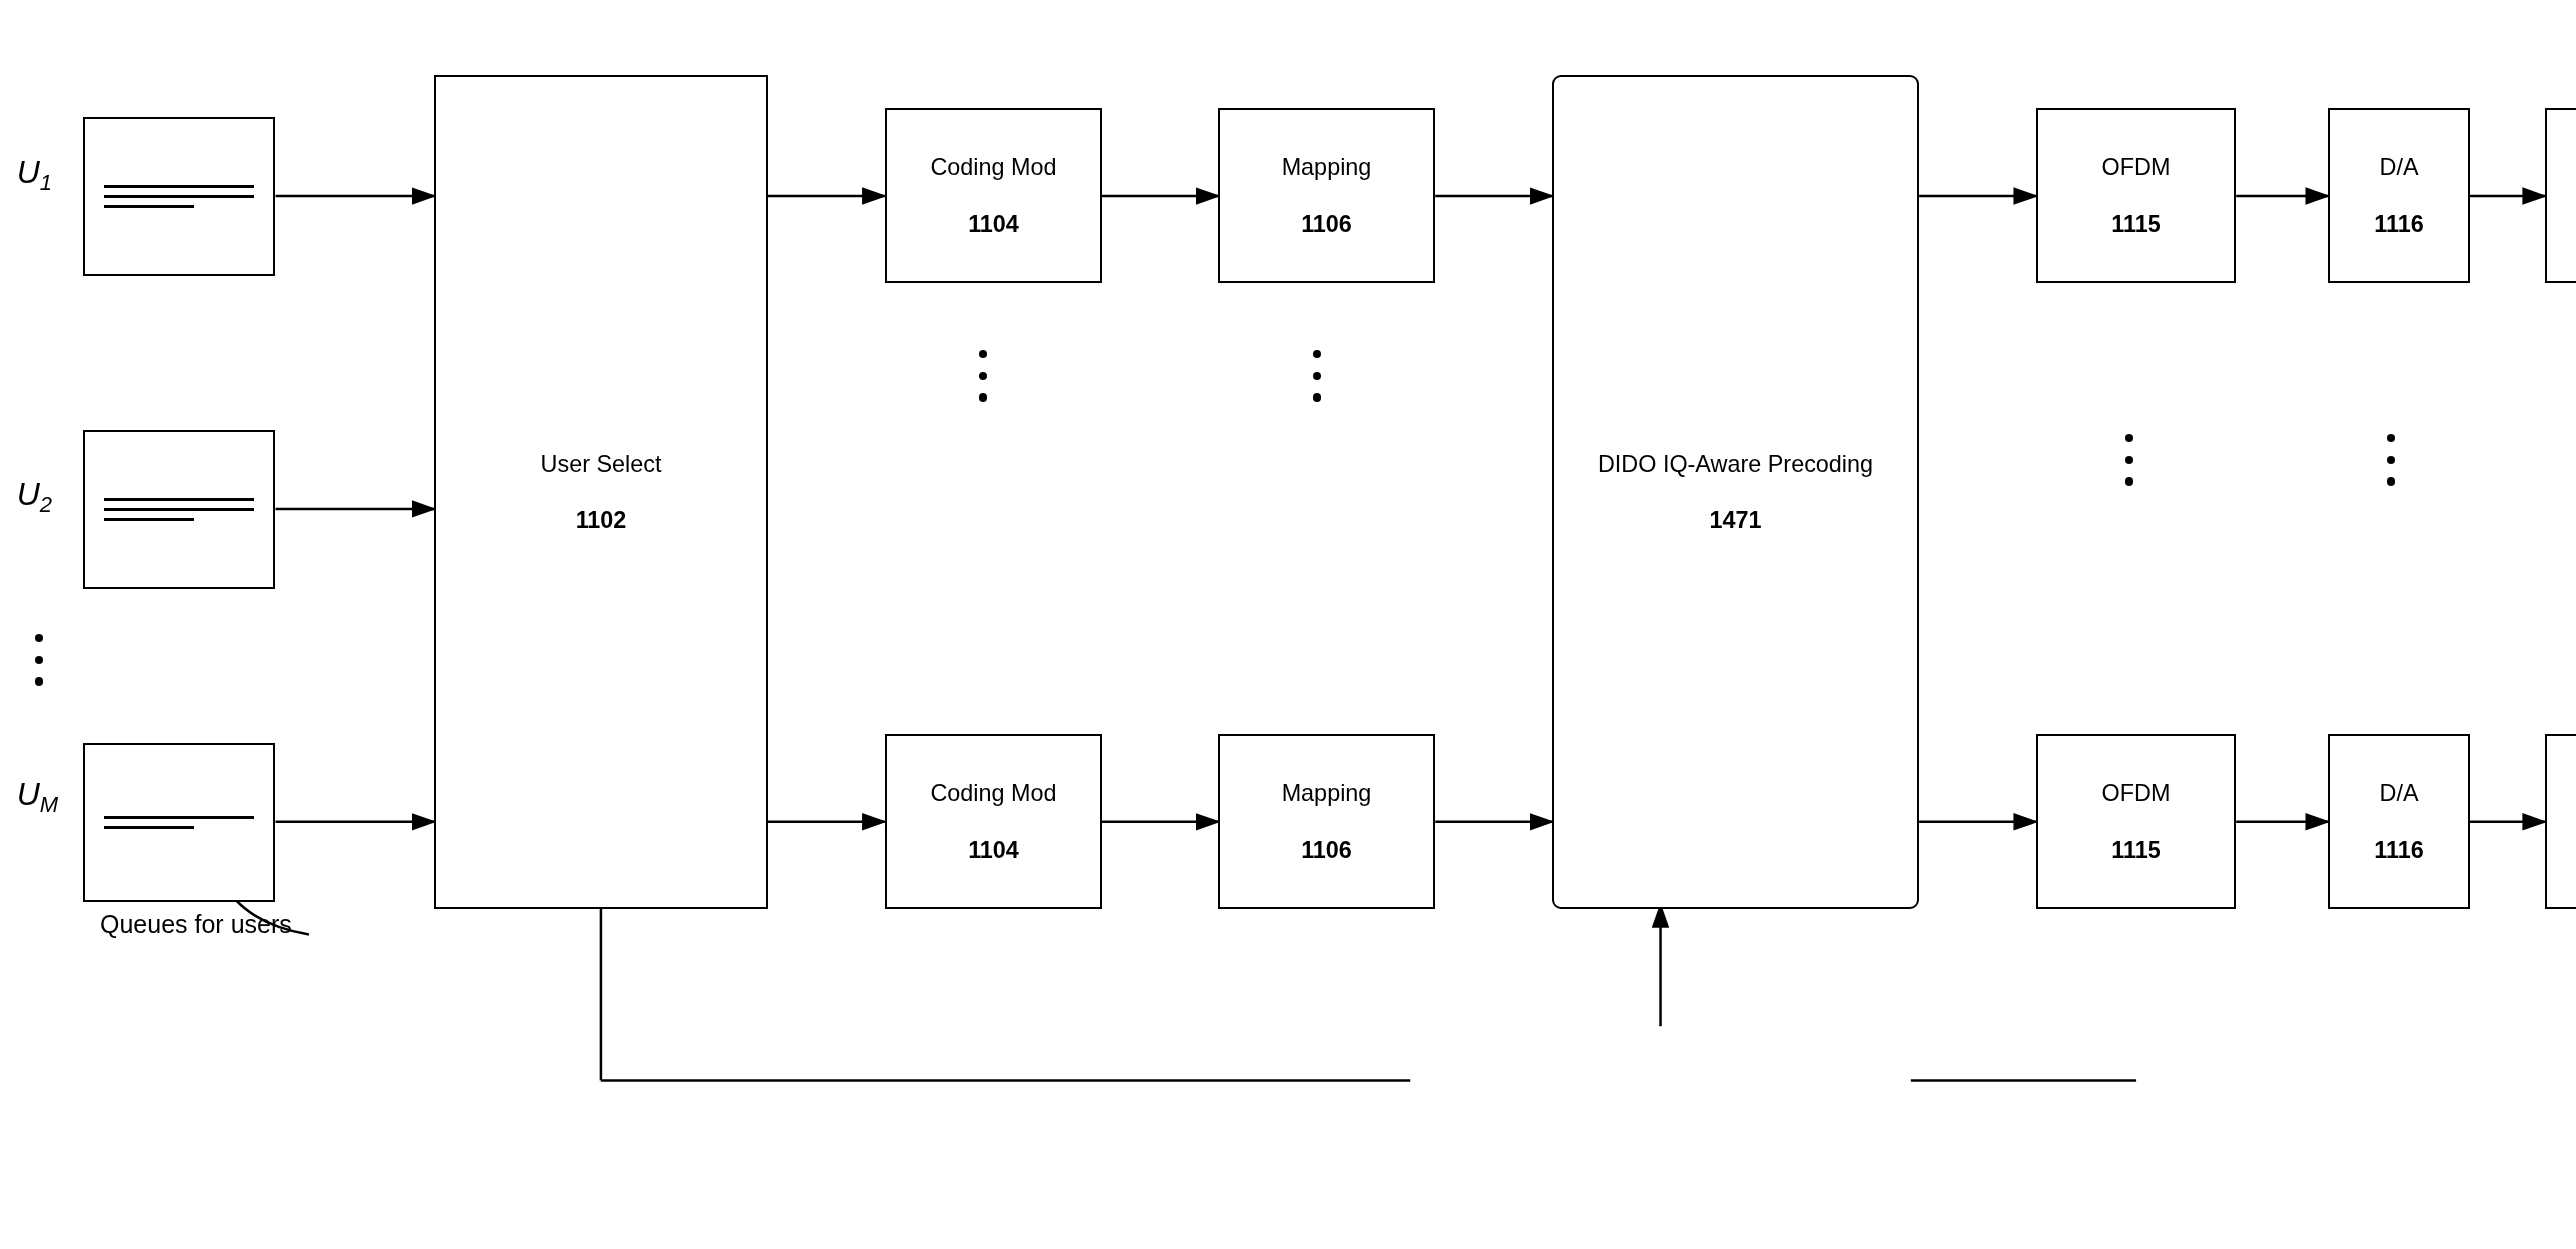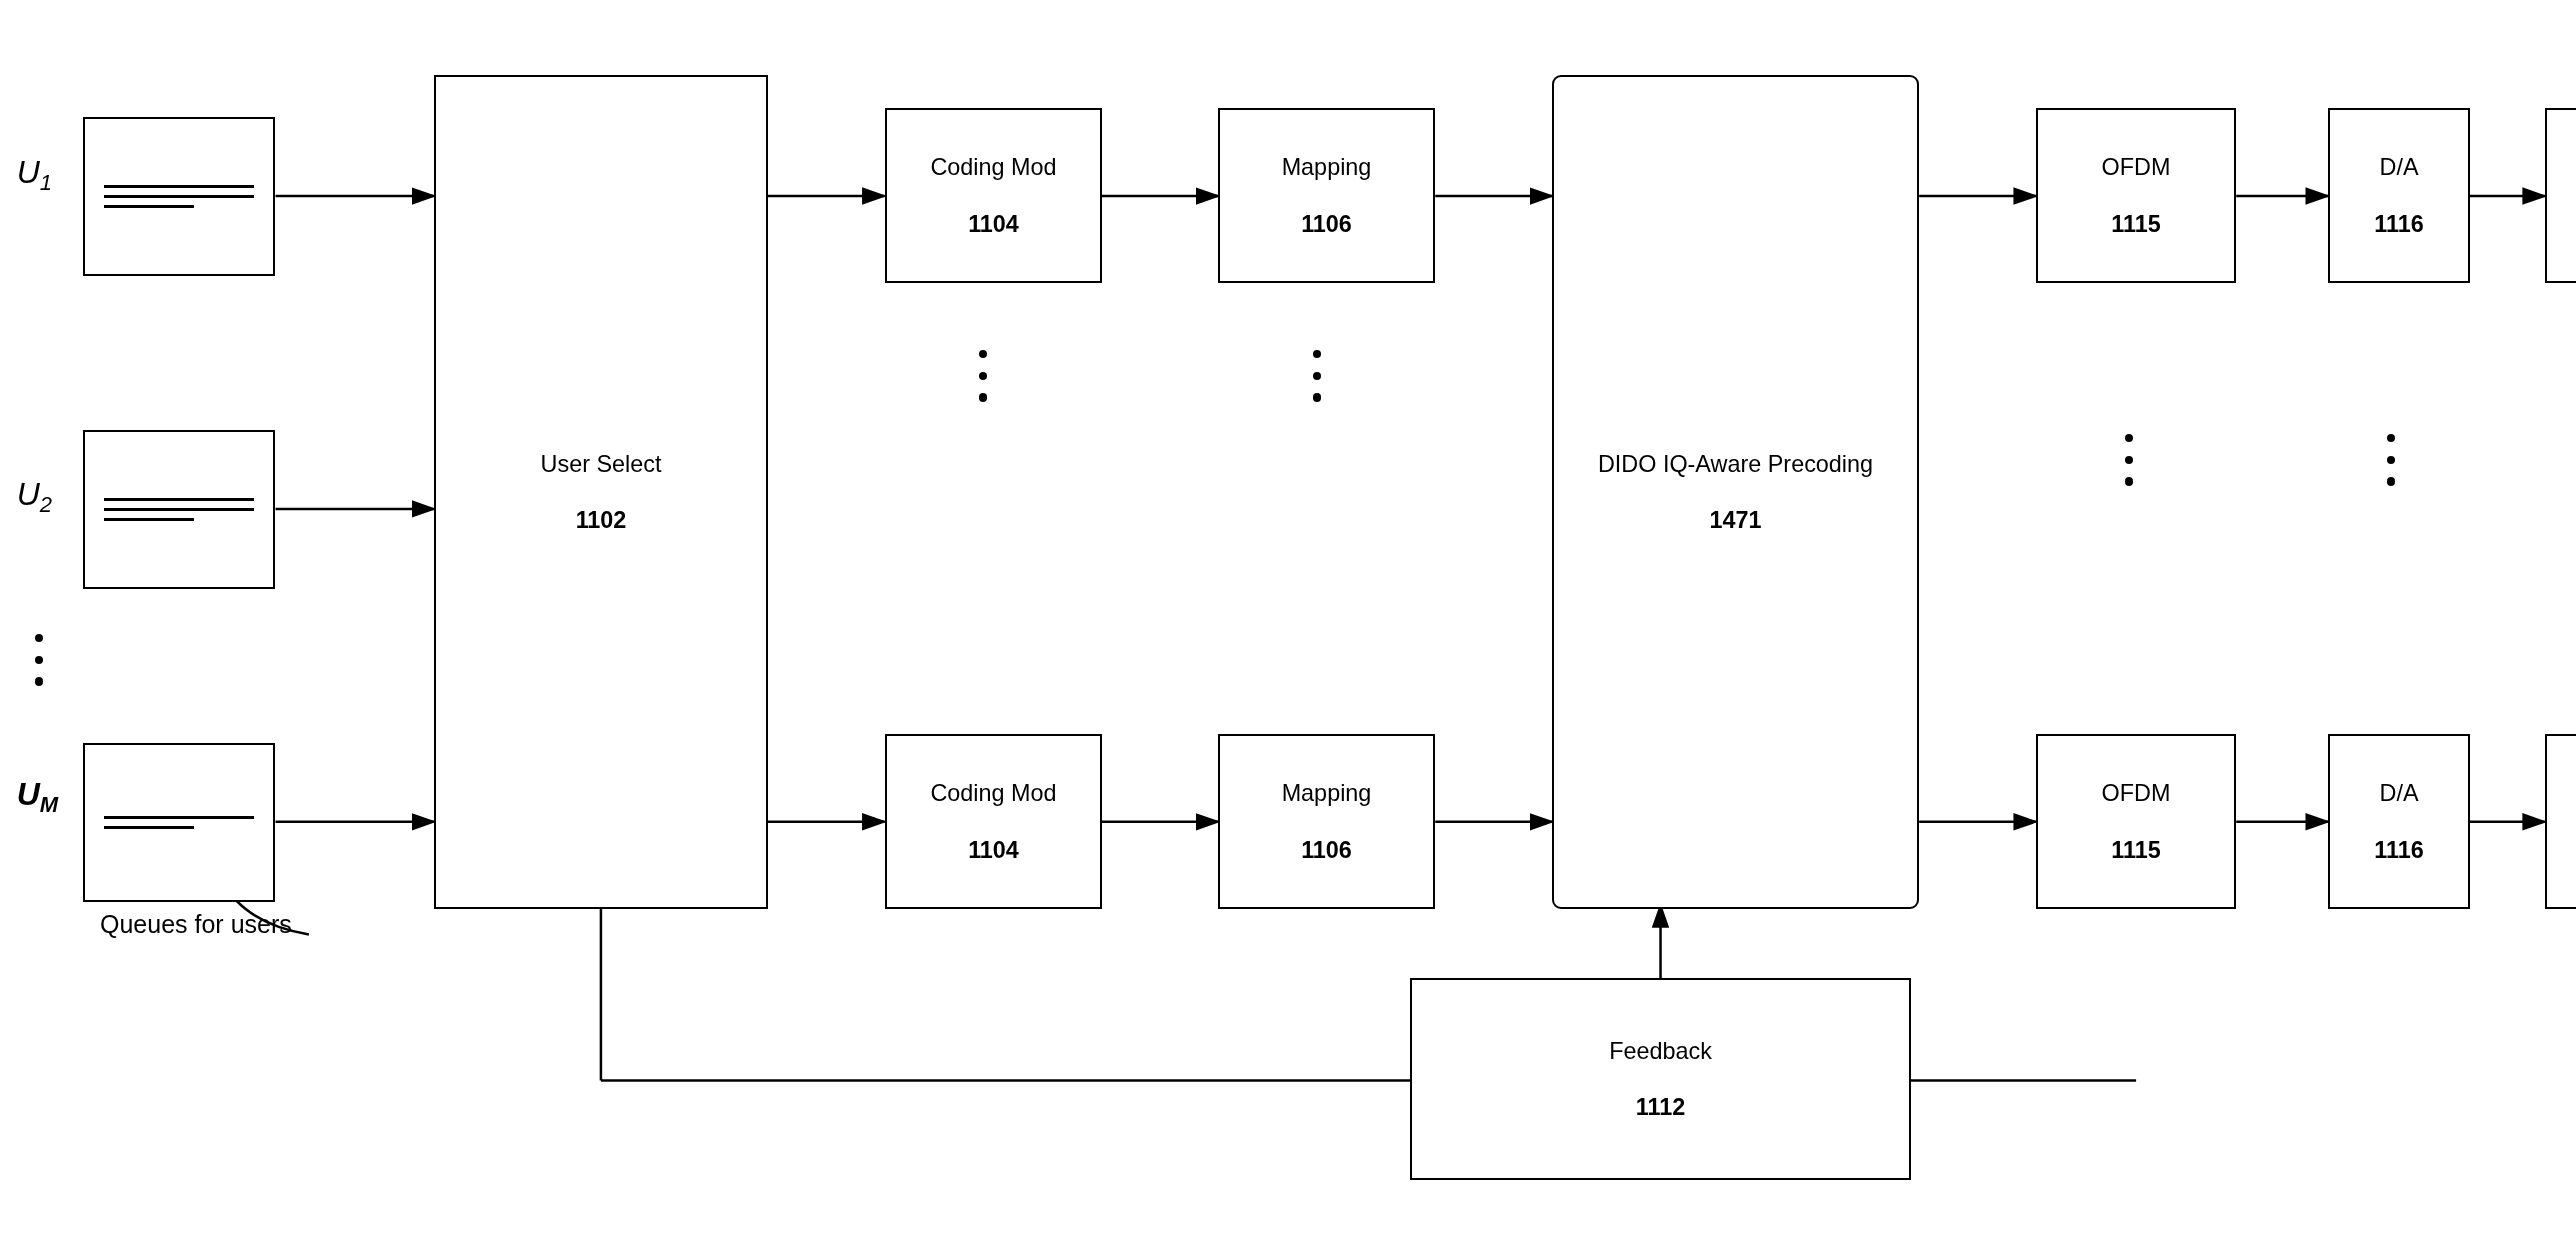--- a/index.html
+++ b/index.html
@@ -161,21 +161,21 @@
       <div class="queue-line short"></div>
     </div>
   </div>
 
   <div style="position:absolute; left:16.7px; top:154px; font-size:32px; font-style:italic;">
     U<sub style="font-size:22px;">1</sub>
   </div>
   <div style="position:absolute; left:16.7px; top:476px; font-size:32px; font-style:italic;">
     U<sub style="font-size:22px;">2</sub>
   </div>
-  <div style="position:absolute; left:16.7px; top:776px; font-size:32px; font-style:italic;font-weight:bold;">
+  <div style="position:absolute; left:16.7px; top:776px; font-size:32px; font-style:italic;">
     U<sub style="font-size:22px;">M</sub>
   </div>
 
   <div style="position:absolute; left:35px; top:634px; display:flex; flex-direction:column; gap:13.4px; align-items:center;">
     <div class="dot"></div>
     <div class="dot"></div>
     <div class="dot"></div>
   </div>
 
   <div class="block" style="left:434px; top:75px; width:334px; height:834px;">
@@ -255,21 +255,17 @@
   <div class="block" style="left:2545px; top:108px; width:125px; height:175px;">
     
     
   </div>
 
   <div class="block" style="left:2545px; top:734px; width:125px; height:175px;">
     
     
   </div>
 
-  <div class="block" style="left:1410px; top:978px; width:501px; height:202px;">
-    <span class="block-label">Feedback</span>
-    <span class="block-num">1112</span>
-  </div>
 
   <div class="queues-label" style="left:100px; top:910px;">Queues for users</div>
 
 </div>
 
 
 </body></html>

